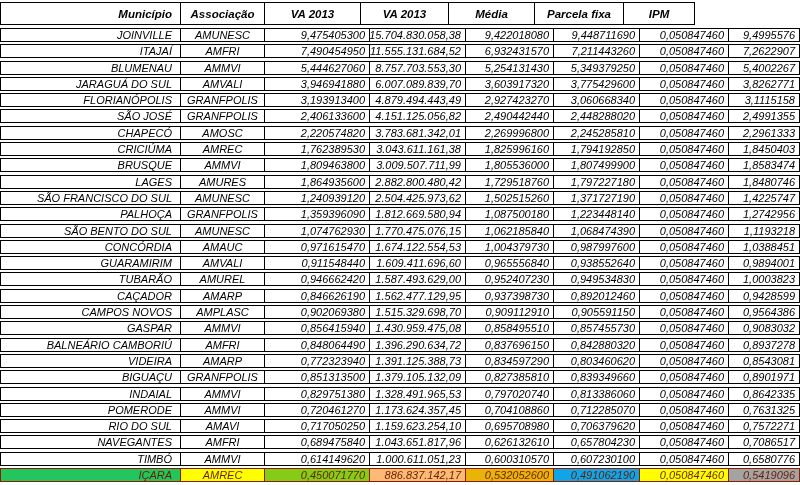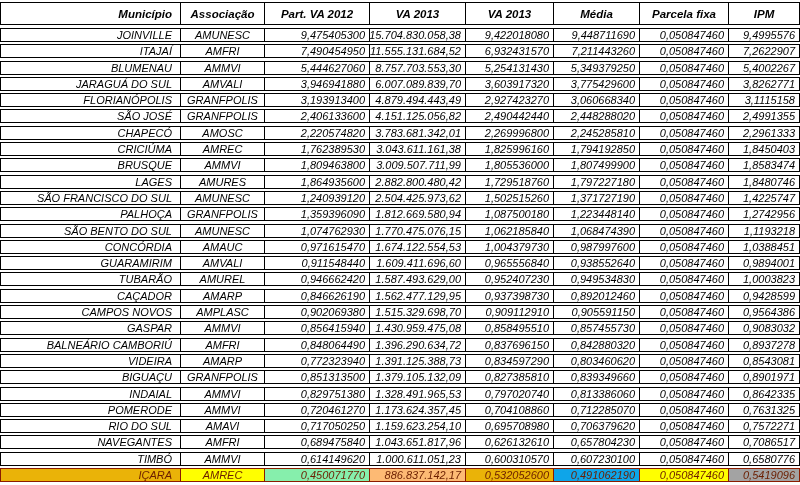--- a/index.html
+++ b/index.html
@@ -62,21 +62,20 @@
   
 </style>
 </head>
 <body>
 
 <div class="table-wrap">
 
   <div class="row header-row">
     <div class="cell c0 al-r">Município</div>
     <div class="cell c1 al-c">Associação</div>
-    <div class="cell c2 al-c">Part. VA 2012</div>
     <div class="cell c3 al-c">VA 2013</div>
     <div class="cell c4 al-c">VA 2013</div>
     <div class="cell c5 al-c">Média</div>
     <div class="cell c6 al-c">Parcela fixa</div>
     <div class="cell c7 al-c">IPM</div>
   </div>
 
   <div id="table-body">
       <div class="row">
         <div class="cell c0 al-r">JOINVILLE</div>
@@ -342,23 +341,23 @@
         <div class="cell c0 al-r">TIMBÓ</div>
         <div class="cell c1 al-c">AMMVI</div>
         <div class="cell c2 al-rn">0,614149620</div>
         <div class="cell c3 al-rn">1.000.611.051,23</div>
         <div class="cell c4 al-rn">0,600310570</div>
         <div class="cell c5 al-rn">0,607230100</div>
         <div class="cell c6 al-rn">0,050847460</div>
         <div class="cell c7 al-rn">0,6580776</div>
       </div>
       <div class="row">
-        <div class="cell c0 al-r" style="background: #eab308; color: rgb(107, 30, 0); border-color: rgb(139, 28, 0); text-align: center;">IÇARA</div>
+        <div class="cell c0 al-r" style="background: #22c55e; color: rgb(107, 30, 0); border-color: rgb(139, 28, 0); text-align: center;">IÇARA</div>
         <div class="cell c1 al-c" style="background: rgb(255, 255, 0); color: rgb(107, 30, 0); border-color: rgb(139, 28, 0);">AMREC</div>
-        <div class="cell c2 al-rn" style="background: #86efac; color: rgb(107, 30, 0); border-color: rgb(139, 28, 0);">0,450071770</div>
+        <div class="cell c2 al-rn" style="background: #84cc16; color: rgb(107, 30, 0); border-color: rgb(139, 28, 0);">0,450071770</div>
         <div class="cell c3 al-rn" style="background: #fdba74; color: rgb(107, 30, 0); border-color: rgb(139, 28, 0);">886.837.142,17</div>
         <div class="cell c4 al-rn" style="background: #eab308; color: rgb(107, 30, 0); border-color: rgb(139, 28, 0);">0,532052600</div>
         <div class="cell c5 al-rn" style="background: #0ea5e9; color: rgb(107, 30, 0); border-color: rgb(139, 28, 0);">0,491062190</div>
         <div class="cell c6 al-rn" style="background: rgb(255, 255, 0); color: rgb(107, 30, 0); border-color: rgb(139, 28, 0);">0,050847460</div>
         <div class="cell c7 al-rn" style="background: #a3a3a3; color: rgb(107, 30, 0); border-color: rgb(139, 28, 0);">0,5419096</div>
       </div>
     </div>
 
 </div>
 

